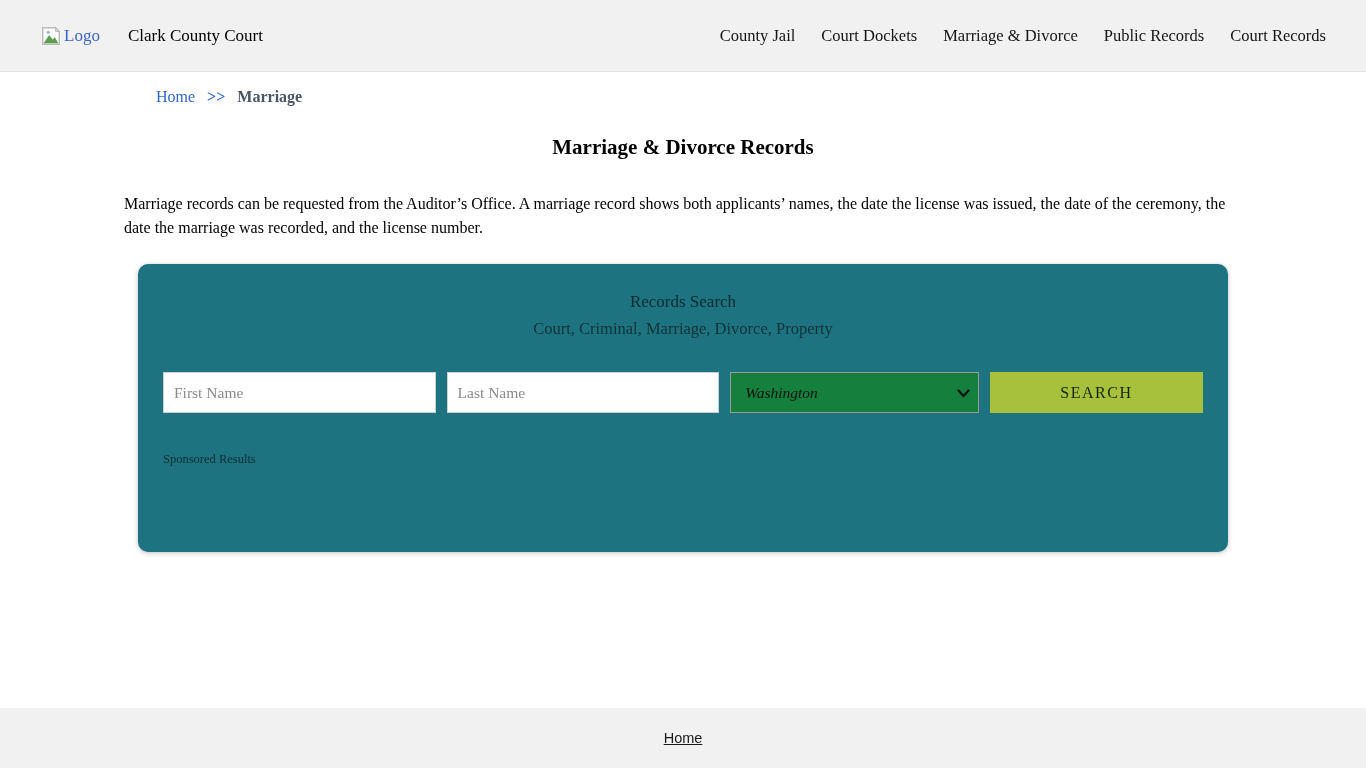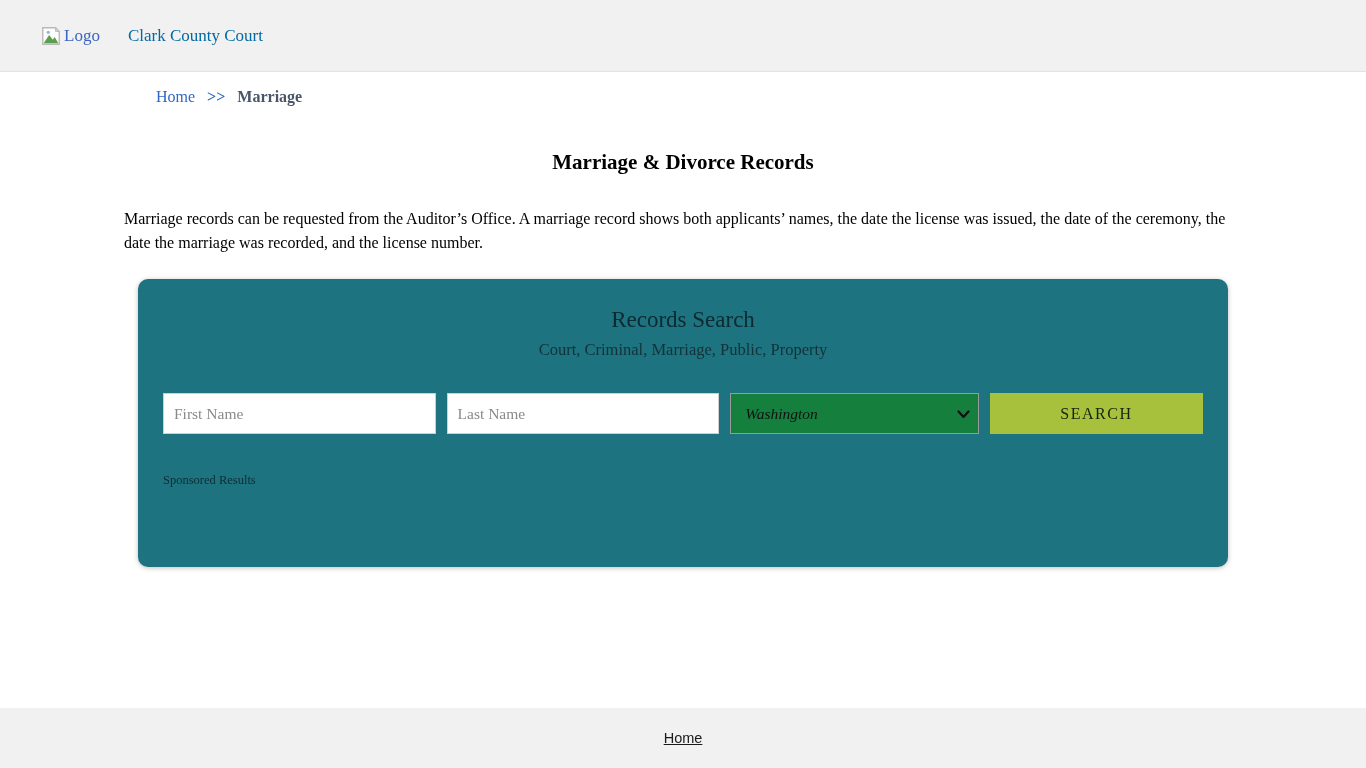--- a/index.html
+++ b/index.html
@@ -26,21 +26,21 @@
     display: inline-flex;
     align-items: center;
     gap: 2px;
     color: #3a66c4;
     font-size: 17px;
   }
   .logo-broken svg { display: block; }
   .site-title {
     margin-left: 24px;
     font-size: 17px;
-    color: #0369a1;
+    color: #000000;
   }
   .nav {
     margin-left: auto;
     display: flex;
     align-items: center;
     gap: 26px;
   }
   .nav a {
     text-decoration: none;
     color: #141414;
@@ -56,21 +56,21 @@
     font-size: 16px;
   }
   .breadcrumb a { color: #2f66c8; text-decoration: none; cursor: pointer; }
   .breadcrumb .sep { color: #2f66c8; font-weight: bold; margin: 0 8px; }
   .breadcrumb .current { color: #4a5568; font-weight: bold; }
 
   .page-title {
     text-align: center;
     font-size: 21px;
     font-weight: bold;
-    margin-top: 44px;
+    margin-top: 29px;
     color: #000;
   }
 
   .para {
     margin-top: 32px;
     font-size: 16px;
     line-height: 24px;
     color: #000;
   }
 
@@ -79,21 +79,21 @@
     width: 1090px;
     height: 288px;
     margin: 24px auto 0 auto;
     background: #1d7480;
     border-radius: 10px;
     box-shadow: 0 1px 5px rgba(0,0,0,0.25);
     padding: 28px 25px 0 25px;
   }
   .sp-title {
     text-align: center;
-    font-size: 23px;
+    font-size: 17px;
     color: #0c2a30;
   }
   .sp-subtitle {
     text-align: center;
     font-size: 16.5px;
     color: #123238;
     margin-top: 7px;
   }
   .sp-form {
     margin-top: 33px;
@@ -184,37 +184,44 @@
       <svg width="22" height="22" viewBox="0 0 24 24">
         <path d="M3 3 L17 3 L21 7 L21 21 L3 21 Z" fill="#fdfdfd" stroke="#b9b9b9" stroke-width="1.5"></path>
         <path d="M17 3 L17 7 L21 7 Z" fill="#d9d9d9" stroke="#b9b9b9" stroke-width="1"></path>
         <path d="M4 20 L10 11 L14 16 L16 13 L20 20 Z" fill="#5c9e4e"></path>
         <circle cx="9" cy="8" r="1.8" fill="#9bb7d4"></circle>
       </svg>
       <span>Logo</span>
     </span>
     <span class="site-title">Clark County Court</span>
   </div>
+  <div class="nav">
+    <a>County Jail</a>
+    <a>Court Dockets</a>
+    <a>Marriage &amp; Divorce</a>
+    <a>Public Records</a>
+    <a>Court Records</a>
+  </div>
 </div>
 
 <div class="container">
 
   <div class="breadcrumb">
     <a>Home</a>
     <span class="sep">&gt;&gt;</span>
     <span class="current">Marriage</span>
   </div>
 
   <h1 class="page-title">Marriage &amp; Divorce Records</h1>
 
   <p class="para">Marriage records can be requested from the Auditor’s Office. A marriage record shows both applicants’ names, the date the license was issued, the date of the ceremony, the date the marriage was recorded, and the license number.</p>
 
   <div class="search-panel">
     <div class="sp-title">Records Search</div>
-    <div class="sp-subtitle">Court, Criminal, Marriage, Public, Property</div>
+    <div class="sp-subtitle">Court, Criminal, Marriage, Divorce, Property</div>
 
     <div class="sp-form">
       <input type="text" placeholder="First Name" style="">
       <input type="text" placeholder="Last Name" style="">
       <div class="select-wrap">
         <select>
           <option>Washington</option>
         </select>
         <span class="chev">
           <svg width="13" height="9" viewBox="0 0 13 9">

